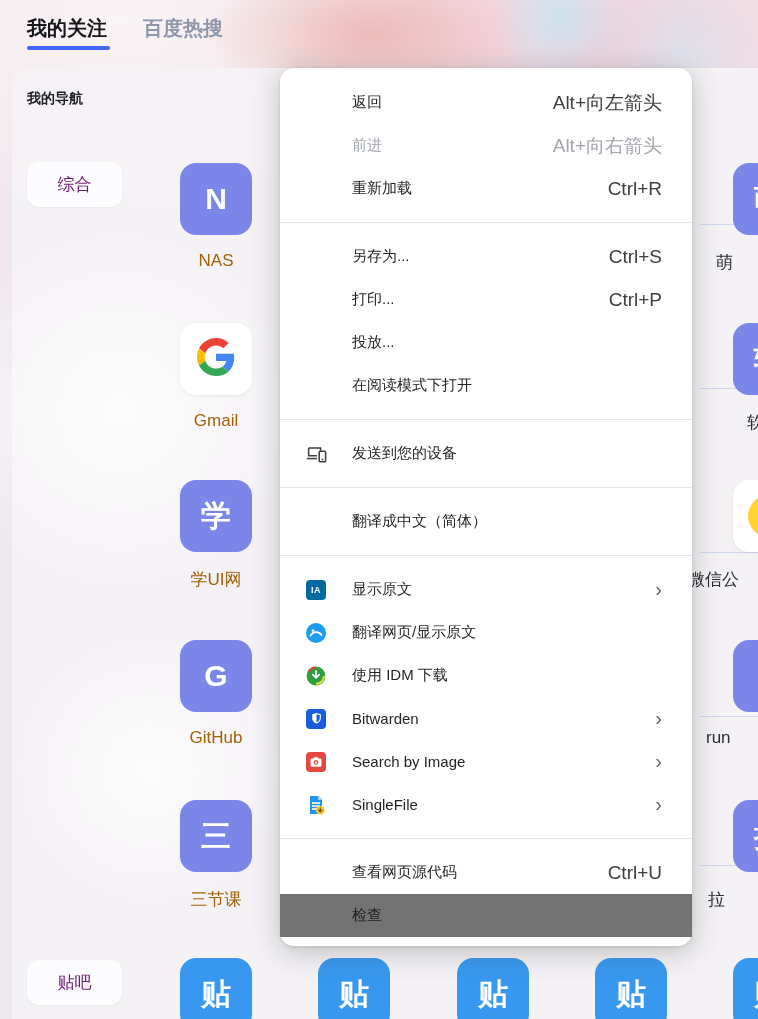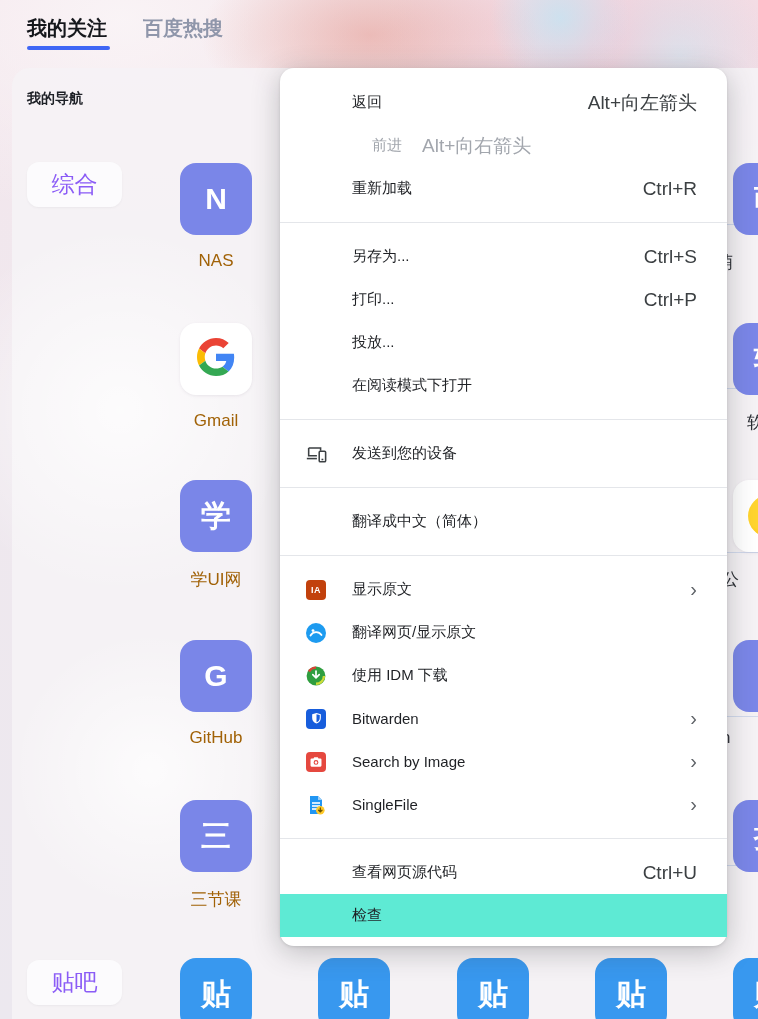--- a/index.html
+++ b/index.html
@@ -27,54 +27,54 @@
   .blob{position:absolute;border-radius:50%;background:radial-gradient(circle, rgba(255,255,255,.75), rgba(255,255,255,0) 70%);}
   
   .tab{position:absolute;top:15px;font-size:20px;white-space:nowrap;cursor:default;}
   .tab-active{left:27px;color:#15171c;font-weight:700;}
   .tab-underline{position:absolute;left:27px;top:46px;width:83px;height:4px;border-radius:2px;background:#3f66f5;}
   .tab-inactive{left:143px;color:#8f96aa;font-weight:700;}
   .nav-title{position:absolute;left:27px;top:90px;font-size:14px;color:#1e2127;font-weight:600;}
   .chip{
     position:absolute;width:95px;height:45px;border-radius:12px;
     background:rgba(252,252,253,0.92);display:flex;align-items:center;justify-content:center;
-    font-size:23px;color:#8b5cf6;box-shadow:0 1px 2px rgba(120,110,130,.08);
+    font-size:17px;color:#701a75;box-shadow:0 1px 2px rgba(120,110,130,.08);
   }
   
   .tile{
     position:absolute;width:72px;height:72px;border-radius:16px;
     display:flex;align-items:center;justify-content:center;z-index:1;
   }
   .tile.purple{background:#7a86e8;}
   .tile.blue{background:#3898ef;}
   .tile.white{background:#ffffff;box-shadow:0 1px 3px rgba(120,110,130,.12);}
   .tile .glyph{color:#fff;font-size:30px;font-weight:600;line-height:1;}
   .tile-label{position:absolute;width:120px;text-align:center;font-size:17px;color:#a16207;z-index:1;white-space:nowrap;}
   .edge-label{position:absolute;font-size:17px;color:#2b2e34;z-index:1;white-space:nowrap;}
   .rline{position:absolute;left:700px;width:58px;height:1px;background:rgba(150,175,220,.38);z-index:0;}
   .wx-badge{width:42px;height:42px;border-radius:50%;position:relative;
     background:radial-gradient(circle at 42% 35%, #ffd42e 55%, #f5b400);}
   .wx-badge:after{content:"";position:absolute;inset:5px;border-radius:50%;
     border:4px solid transparent;border-bottom-color:#e34d3c;transform:rotate(-28deg);}
   
   .menu{
-    position:absolute;left:280px;top:68px;width:447px;z-index:10;
+    position:absolute;left:280px;top:68px;width:412px;z-index:10;
     background:#fff;border-radius:14px;padding:13px 0 9px;
     box-shadow:0 6px 28px rgba(60,64,67,.30), 0 1px 3px rgba(60,64,67,.15);
   }
   .mi{height:43px;display:flex;align-items:center;padding:0 30px 0 24px;font-size:15px;color:#1f2125;cursor:default;}
-  .mi.hl{background:#5eead4;}
+  .mi.hl{background:#737373;}
   .mi .ic{width:24px;height:24px;margin-right:24px;display:flex;align-items:center;justify-content:center;flex:0 0 24px;}
   .mi .lbl{white-space:nowrap;}
   .mi .sc{margin-left:auto;color:#3c4043;font-size:19px;}
   .mi .arrow{margin-left:auto;color:#5f6368;font-size:20px;line-height:1;transform:translateY(-1px);}
-  .mi.disabled .lbl,.mi.disabled .sc{color:#a2a6ad;margin-left:20px;}
+  .mi.disabled .lbl,.mi.disabled .sc{color:#a2a6ad;}
   .sep{height:1px;background:#e4e6ea;margin:12px 0;}
   .badge-sq{width:20px;height:20px;border-radius:4px;display:flex;align-items:center;justify-content:center;}
-  .ia-badge{background:#c2410c;color:#fff;font-size:9px;font-weight:700;letter-spacing:.5px;}
+  .ia-badge{background:#0369a1;color:#fff;font-size:9px;font-weight:700;letter-spacing:.5px;}
 </style>
 </head>
 <body>
 
 <div class="bg"></div>
 <div class="panel"></div>
 <div class="blob" style="left:-40px;top:200px;width:320px;height:420px;"></div>
 <div class="blob" style="left:20px;top:620px;width:260px;height:300px;"></div>
 
 <div class="tab tab-active">我的关注</div>

